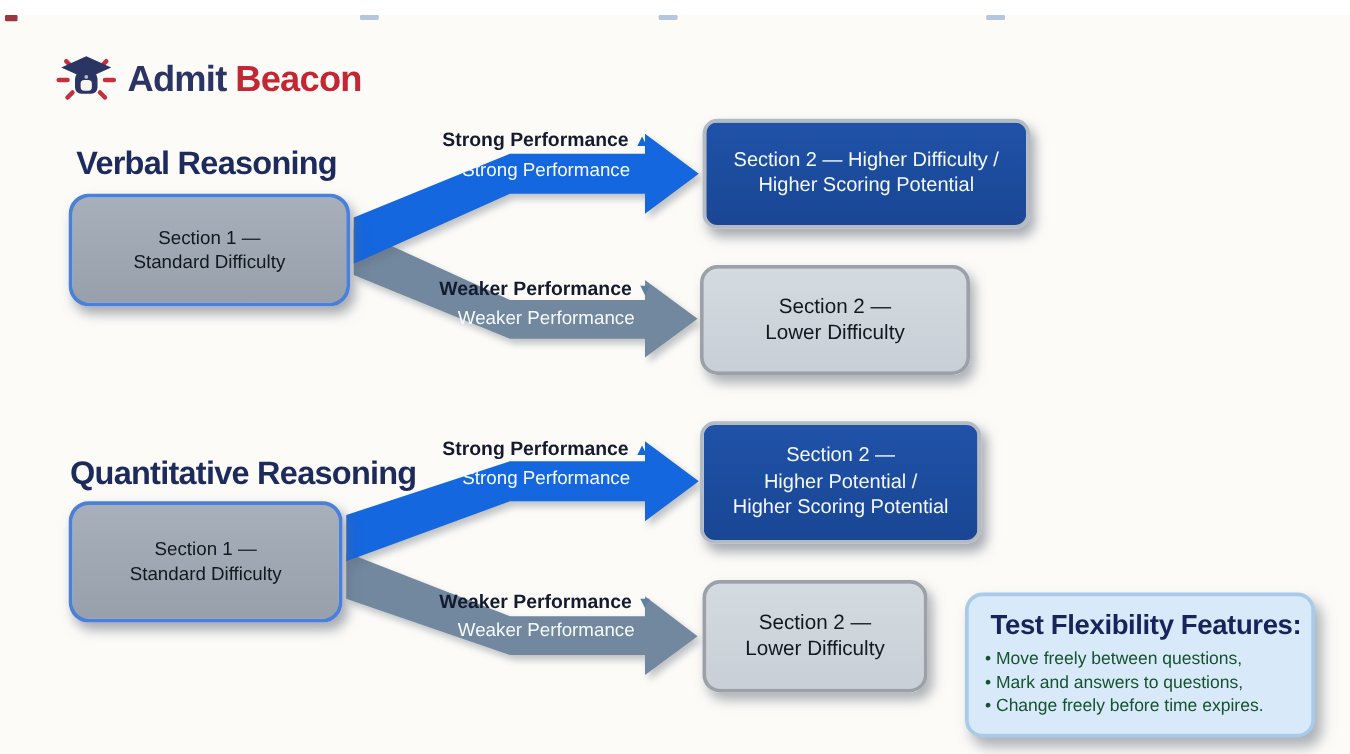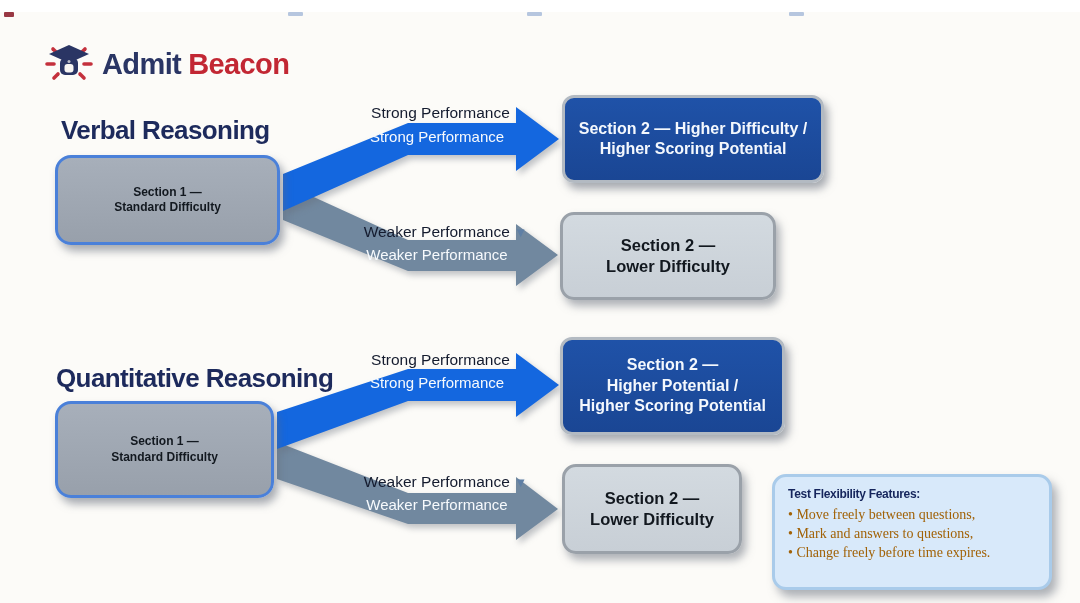--- a/index.html
+++ b/index.html
@@ -16,25 +16,25 @@
   .logo-text{font-size:29px;font-weight:700;letter-spacing:-0.6px;white-space:nowrap;}
   .brand-primary{color:#2a3564;}
   .brand-secondary{color:#c22733;margin-left:7px;}
   
   .flow-title{position:absolute;font-weight:700;letter-spacing:-0.6px;color:#1d2a5c;white-space:nowrap;}
   #verbal-title{left:61px;top:103px;font-size:26px;}
   #quant-title{left:56px;top:351px;font-size:26px;}
   
   .node{position:absolute;display:flex;flex-direction:column;align-items:center;justify-content:center;
     text-align:center;box-sizing:border-box;line-height:1.28;}
-  .node .ln{white-space:nowrap;font-weight:bold;}
+  .node .ln{white-space:nowrap;}
   .section1{
     background:linear-gradient(#a7afba,#98a0ab);
     border:3.5px solid #4a80d9;border-radius:16px;
-    color:#12181f;font-size:12px;font-weight:500;
+    color:#12181f;font-size:15px;font-weight:500;
     box-shadow:4px 6px 9px rgba(96,104,118,.55);
   }
   #verbal-s1{left:55px;top:143px;width:225px;height:90px;}
   #quant-s1{left:55px;top:389px;width:219px;height:97px;}
   .higher-box{
     background:linear-gradient(#1f52a8,#1a4694);
     border:3px solid #b3bac2;border-radius:12px;
     color:#f4f8fd;font-size:16px;font-weight:500;
     box-shadow:4px 6px 9px rgba(96,104,118,.55);
   }
@@ -45,43 +45,43 @@
     border:3px solid #9aa1a9;border-radius:14px;
     color:#12181f;font-size:16.5px;font-weight:500;
     box-shadow:4px 6px 9px rgba(96,104,118,.5);
   }
   #verbal-s2l{left:560px;top:200px;width:216px;height:88px;}
   #quant-s2l{left:562px;top:452px;width:180px;height:90px;}
   
   .arrows{position:absolute;left:0;top:0;pointer-events:none;}
   .arrow-blue{fill:#1467df;filter:drop-shadow(3px 4px 3px rgba(100,108,120,.4));}
   .arrow-gray{fill:#71889f;filter:drop-shadow(3px 4px 3px rgba(100,108,120,.4));}
-  .arrow-label{position:absolute;width:180px;text-align:right;font-size:15.5px;font-weight:400;
+  .arrow-label{position:absolute;width:180px;text-align:center;font-size:15.5px;font-weight:700;
     color:#141b2e;white-space:nowrap;}
   .tri-up{color:#1467df;font-size:13px;}
   .tri-down{color:#5f7fa5;font-size:13px;}
   .band-text{position:absolute;width:160px;text-align:center;font-size:15px;font-weight:500;
     color:#f7fafd;white-space:nowrap;}
   #verbal-strong-label{left:347px;top:92px;}
   #verbal-strong-band{left:357px;top:116px;}
   #verbal-weak-label{left:347px;top:211px;}
   #verbal-weak-band{left:357px;top:234px;}
   #quant-strong-label{left:347px;top:339px;}
   #quant-strong-band{left:357px;top:362px;}
   #quant-weak-label{left:347px;top:461px;}
   #quant-weak-band{left:357px;top:484px;}
   
   .flex-panel{
     position:absolute;left:772px;top:462px;width:280px;height:116px;box-sizing:border-box;
     background:#d8e9fa;border:3px solid #a9cbea;border-radius:14px;
     padding:10px 8px 8px 13px;
     box-shadow:5px 7px 10px rgba(96,104,118,.5);
   }
-  .flex-title{font-size:12px;font-weight:700;letter-spacing:-0.3px;color:#15255c;margin-bottom:4px;white-space:nowrap;}
-  .flex-bullet{font-size:14px;font-weight:500;color:#a16207;line-height:1.36;white-space:nowrap;font-family:Liberation Serif, serif;}
+  .flex-title{font-size:22px;font-weight:700;letter-spacing:-0.3px;color:#15255c;margin-bottom:4px;white-space:nowrap;text-align:right;}
+  .flex-bullet{font-size:14px;font-weight:500;color:#14532d;line-height:1.36;white-space:nowrap;}
   
   .edge-mark{position:absolute;border-radius:1px;}
   .edge-blue{background:#4d79b8;opacity:.4;}
   .edge-red{background:#8e2230;opacity:.9;}
 </style>
 </head>
 <body>
 
 <div class="canvas">
 

